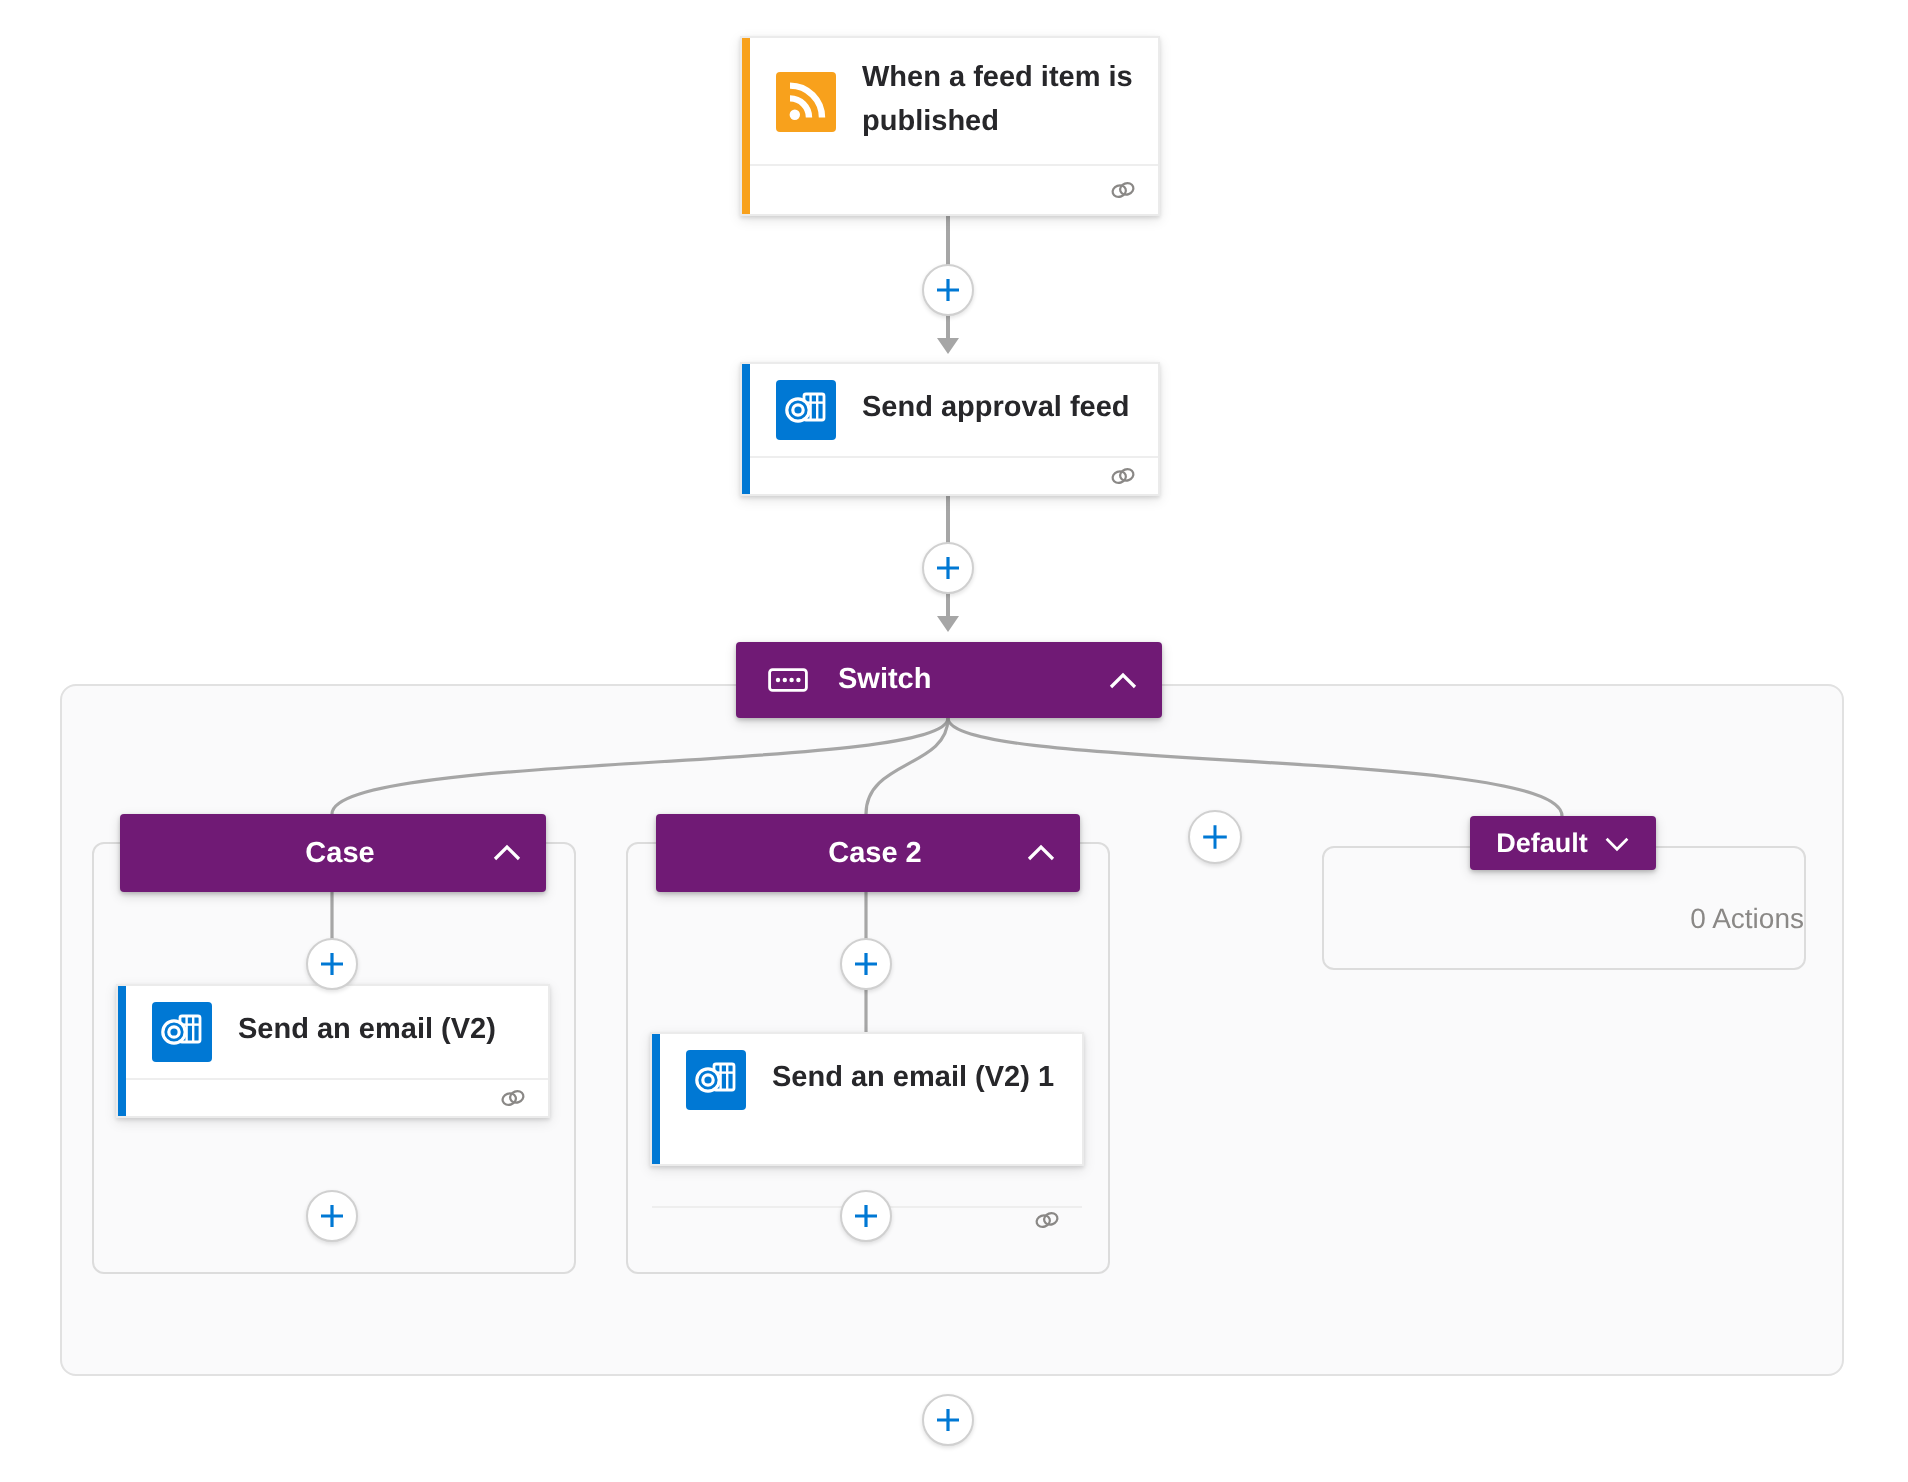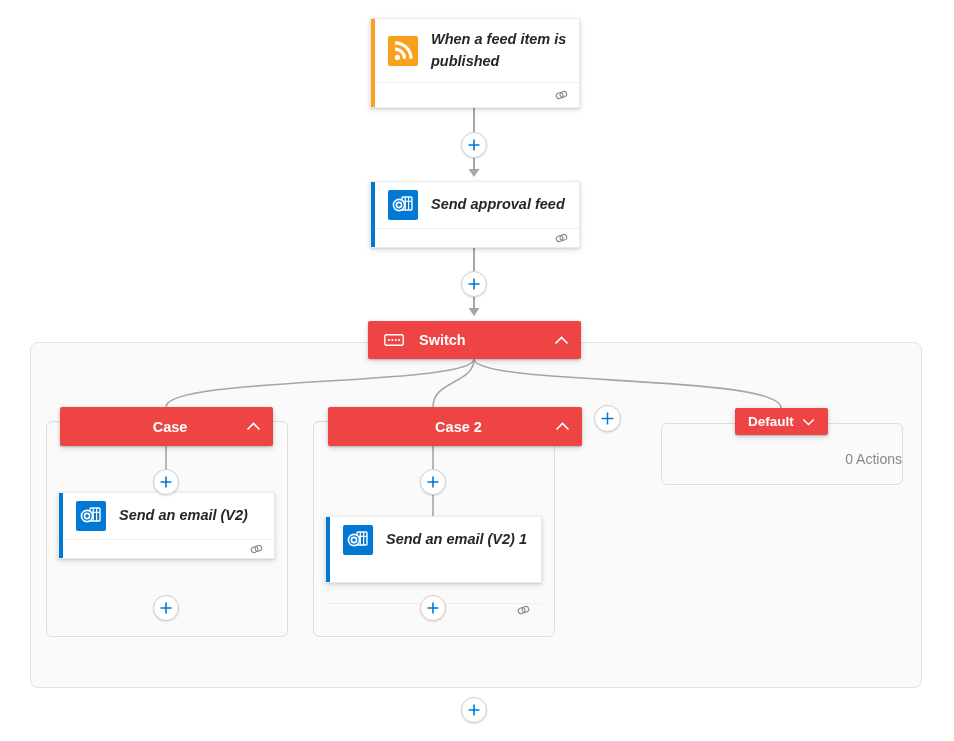--- a/index.html
+++ b/index.html
@@ -34,53 +34,53 @@
 
   
   .connector-layer { position: absolute; left: 0; top: 0; z-index: 1; }
 
   
   .card {
     position: absolute; background: #ffffff;
     border: 1px solid #ebebeb;
     box-shadow: 0 1px 2px rgba(0,0,0,.12), 0 2px 6px rgba(0,0,0,.10);
     z-index: 3; cursor: pointer;
-    display: flex; flex-direction: column; font-style: italic;
+    display: flex; flex-direction: column;
   }
   .card .accent { position: absolute; left: 0; top: 0; bottom: 0; width: 4px; }
   .accent.orange { background: #f8a11c; }
   .accent.blue   { background: #0078d4; }
   .card-body {
     flex: 1; display: flex; align-items: center; gap: 13px;
     padding: 8px 12px 8px 17px;
   }
   .card-title {
     font-size: 14.5px; font-weight: 700; color: #27272a; line-height: 1.45;
   }
   .card-footer {
     height: 25px; border-top: 1px solid #eeeeee;
     display: flex; align-items: center; justify-content: flex-end;
     padding-right: 10px;
   }
   .app-icon { width: 30px; height: 30px; flex: 0 0 30px; }
 
   
   .dark-header {
-    position: absolute; background: #ef4444; color: #ffffff;
+    position: absolute; background: #701a75; color: #ffffff;
     box-shadow: 0 1px 2px rgba(0,0,0,.2), 0 2px 6px rgba(0,0,0,.15);
     border-radius: 2px;
     display: flex; align-items: center;
     z-index: 3; cursor: pointer;
     font-size: 14.5px; font-weight: 700;
   }
   .hdr-switch { left: 368px; top: 321px; width: 213px; height: 38px; padding: 0 12px 0 16px; }
   .hdr-switch .hdr-label { margin-left: 15px; }
   .hdr-case { top: 407px; width: 213px; height: 39px; padding: 16px 12px; justify-content: center; }
   .hdr-case.c1 { left: 60px; }
-  .hdr-case.c2 { left: 328px; width: 254px; }
+  .hdr-case.c2 { left: 328px; width: 212px; }
   .hdr-case .hdr-label { margin: 0 auto; padding-left: 22px; }
   .hdr-default {
     left: 735px; top: 408px; width: 93px; height: 27px;
     justify-content: center; gap: 8px; font-size: 13.5px; text-align: center;
   }
   .chev { flex: 0 0 auto; display: flex; align-items: center; }
 
   
   .plus-btn {
     position: absolute; width: 26px; height: 26px; border-radius: 50%;

